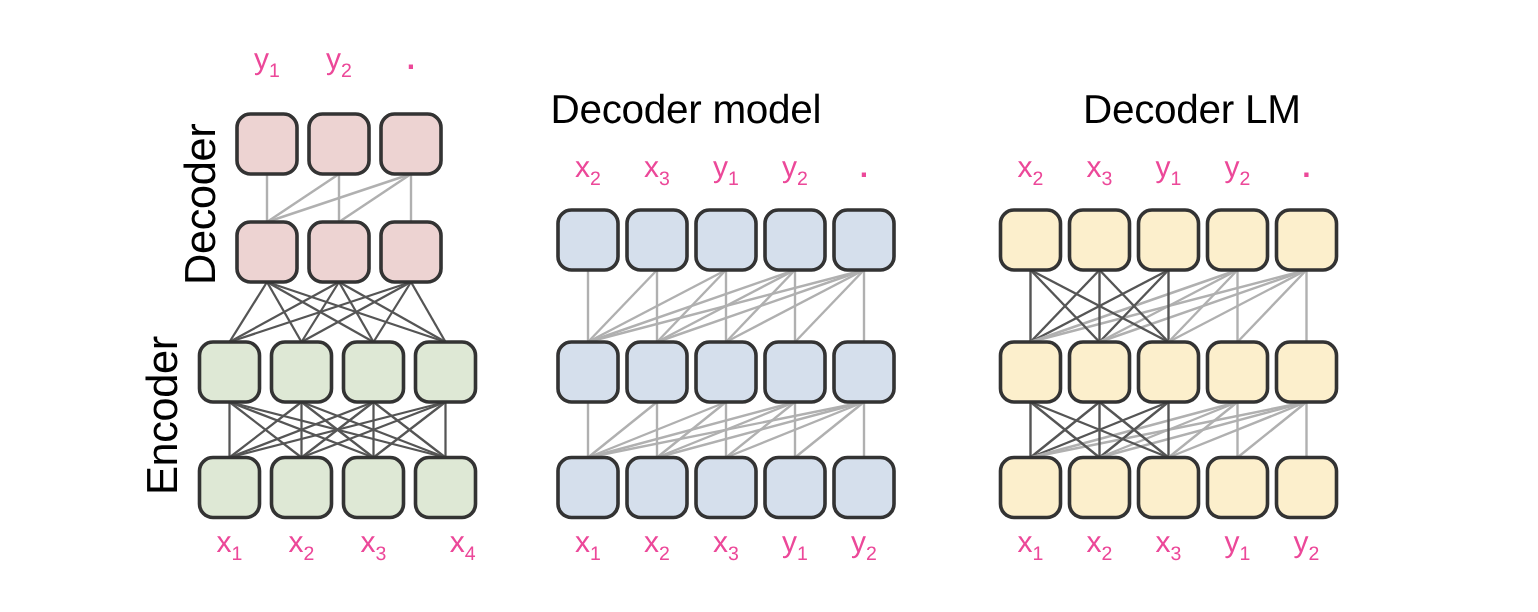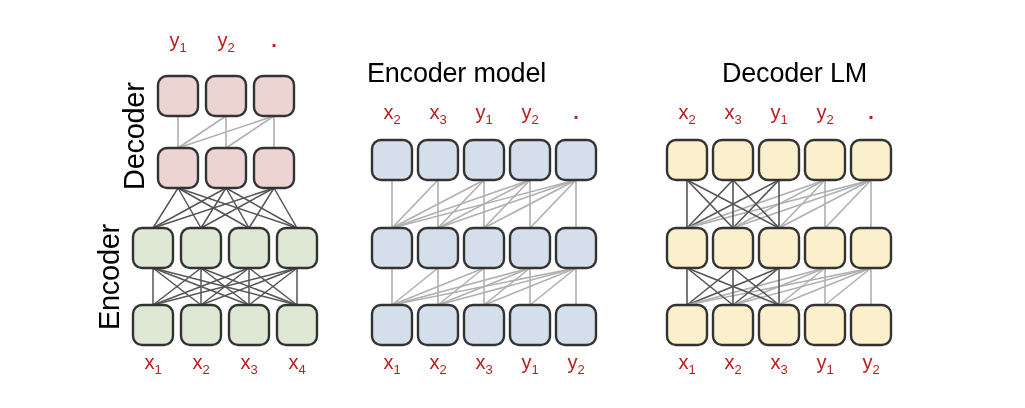--- a/index.html
+++ b/index.html
@@ -27,21 +27,21 @@
     font-weight:400;
     color:#000;
     white-space:nowrap;
     transform-origin:0 0;
     transform:rotate(-90deg);
     letter-spacing:-0.3px;
   }
   .tok{
     position:absolute;
     font-size:20px;
-    color:#b91c1c;
+    color:#ec4899;
     white-space:nowrap;
     text-align:center;
     line-height:1;
   }
   .tok sub{font-size:13px;}
   .dot-tok{font-size:20px;font-weight:700;}
 </style>
 </head>
 <body>
 
@@ -197,22 +197,22 @@
       </g>
     </svg>
 <div class="side-label" style="left: 118px; top: 190px;">Decoder</div>
     <div class="side-label" style="left: 93px; top: 330px;">Encoder</div>
     <div class="tok" style="left: 158px; top: 30px; width: 40px;"><span>y</span><sub>1</sub></div>
     <div class="tok" style="left: 206px; top: 30px; width: 40px;"><span>y</span><sub>2</sub></div>
     <div class="tok dot-tok" style="left: 254px; top: 30px; width: 40px;"><span>.</span></div>
     <div class="tok" style="left: 133px; top: 352px; width: 40px;"><span>x</span><sub>1</sub></div>
     <div class="tok" style="left: 181px; top: 352px; width: 40px;"><span>x</span><sub>2</sub></div>
     <div class="tok" style="left: 229px; top: 352px; width: 40px;"><span>x</span><sub>3</sub></div>
-    <div class="tok" style="left: 277px; top: 352px; width: 40px;"><span>x</span><sub>4</sub></div>
-    <div class="panel-title" style="left: 367px; top: 58px;">Encoder model</div>
+    <div class="tok" style="left: 277px; top: 352px; width: 40px; text-align: right;"><span>x</span><sub>4</sub></div>
+    <div class="panel-title" style="left: 367px; top: 58px;">Decoder model</div>
     <div class="tok" style="left: 372px; top: 102px; width: 40px;"><span>x</span><sub>2</sub></div>
     <div class="tok" style="left: 418px; top: 102px; width: 40px;"><span>x</span><sub>3</sub></div>
     <div class="tok" style="left: 464px; top: 102px; width: 40px;"><span>y</span><sub>1</sub></div>
     <div class="tok" style="left: 510px; top: 102px; width: 40px;"><span>y</span><sub>2</sub></div>
     <div class="tok dot-tok" style="left: 556px; top: 102px; width: 40px;"><span>.</span></div>
     <div class="tok" style="left: 372px; top: 352px; width: 40px;"><span>x</span><sub>1</sub></div>
     <div class="tok" style="left: 418px; top: 352px; width: 40px;"><span>x</span><sub>2</sub></div>
     <div class="tok" style="left: 464px; top: 352px; width: 40px;"><span>x</span><sub>3</sub></div>
     <div class="tok" style="left: 510px; top: 352px; width: 40px;"><span>y</span><sub>1</sub></div>
     <div class="tok" style="left: 556px; top: 352px; width: 40px;"><span>y</span><sub>2</sub></div>

